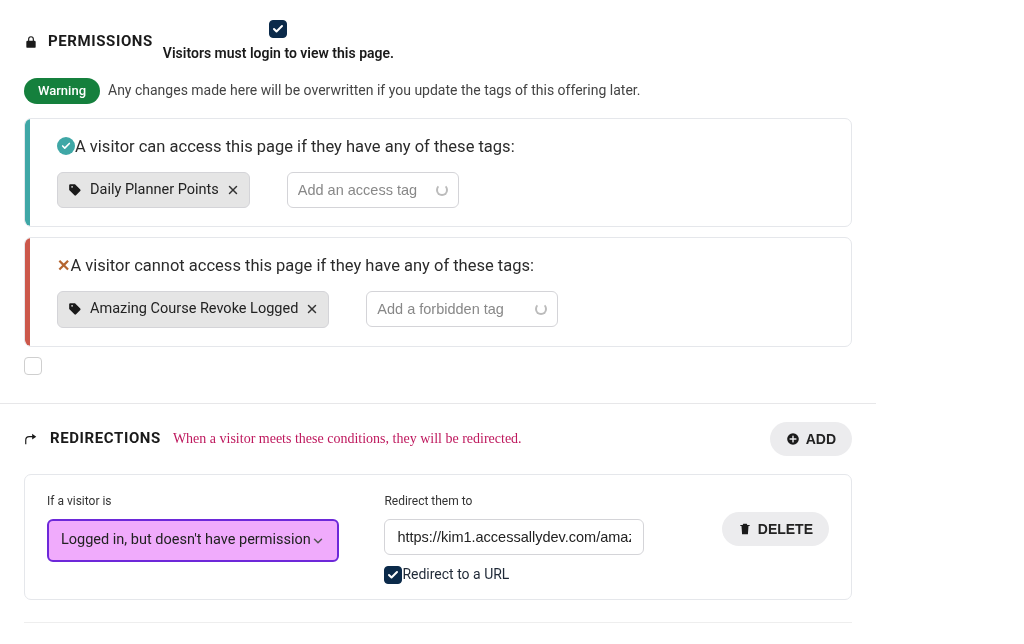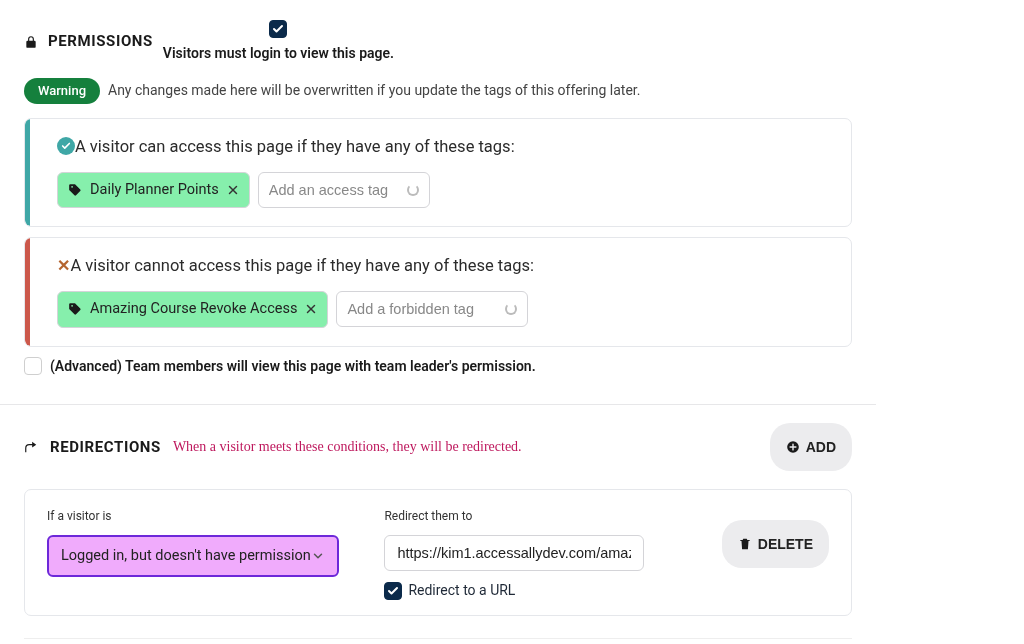--- a/index.html
+++ b/index.html
@@ -56,30 +56,30 @@
   .card-heading { display: flex; align-items: center; margin-bottom: 14px; font-size: 16.5px; color: #2b2b2b; }
   .icon-circle { width: 18px; height: 18px; border-radius: 50%; display: inline-flex; align-items: center; justify-content: center; flex-shrink: 0; }
   .icon-circle.ok { background: #3fa7a6; }
   .icon-circle svg { width: 10px; height: 10px; }
   .x-emoji { font-weight: 700; color: #b56530; font-size: 16px; }
 
   
   .tag-row { display: flex; flex-wrap: wrap; gap: 8px; align-items: center; }
   .tag-chip {
     display: inline-flex; align-items: center; gap: 8px;
-    border: 1px solid #d4d4d8; background: #86efac; border-radius: 6px;
+    border: 1px solid #d4d4d8; background: #e5e5e5; border-radius: 6px;
     padding: 7px 10px; font-size: 14.5px; color: #222;
   }
   .tag-chip .tag-icon { width: 14px; height: 14px; }
   .tag-chip .remove { width: 12px; height: 12px; cursor: pointer; color:#333;}
 
   .tag-add {
     display: inline-flex; align-items: center; gap: 8px;
     border: 1px solid #d4d4d8; background: #fff; border-radius: 6px;
-    padding: 0 10px; height: 36px;
+    padding: 0 10px; height: 36px; margin-left: 29px;
   }
   .tag-add input {
     border: none; outline: none; font-size: 14.5px; color: #222;
     width: 130px; background: transparent;
   }
   .tag-add input::placeholder { color: #888; }
   .tag-add.wide input { width: 150px; }
   .spinner { width: 12px; height: 12px; border: 2px solid #bbb; border-top-color: transparent; border-radius: 50%; }
 
   
@@ -87,21 +87,21 @@
   .adv-text { font-size: 14px; font-weight: 600; color: #1a1a1a; }
 
   .rule { border: none; border-top: 1px solid #e7e7e9; margin: 28px -24px 18px -24px; }
 
   
   .red-header { display: flex; align-items: center; justify-content: space-between; margin-bottom: 18px; }
   .red-left { display: flex; align-items: center; gap: 12px; }
   .btn-pill {
     display: inline-flex; align-items: center; gap: 6px;
     background: #ececee; color: #222; border: none;
-    padding: 16px 16px; border-radius: 20px; font-size: 14px; font-weight: 600;
+    padding: 9px 16px; border-radius: 20px; font-size: 14px; font-weight: 600;
     cursor: pointer;
   }
   .btn-pill svg { width: 14px; height: 14px; }
 
   .redir-card { border: 1px solid #e5e7eb; border-radius: 7px; padding: 18px 22px 14px 22px; }
   .redir-grid { display: flex; gap: 40px; align-items: flex-start; justify-content: space-between;}
   .col { flex: 1; }
   .col.s { flex: 0 0 auto; display:flex; align-items:center; height:72px;}
   .field-label { font-size: 12px; color: #333; margin-bottom: 10px; display:block;}
 
@@ -112,21 +112,21 @@
     min-width: 268px; background:#f0abfc; cursor:pointer;
   }
   .select svg { width: 14px; height: 14px; }
 
   .text-input {
     width: 260px; border: 1px solid #d4d4d8; border-radius: 6px;
     padding: 9px 12px; font-size: 14.5px; color: #222;
     display:block;
   }
 
-  .url-chk-row { display: flex; align-items: center; gap: 6px; margin-top: 10px; }
+  .url-chk-row { display: flex; align-items: center; margin-top: 10px; }
 
   hr.endrule { border:none; border-top:1px solid #eee; margin-top:22px; }
 </style>
 </head>
 <body>
 
 <div class="container">
 
   <div class="section-header">
     <span class="lock-icon">
@@ -181,38 +181,37 @@
   <div class="card forbid">
     <div class="card-heading">
       <span class="x-emoji">✕</span>
       <span>A visitor cannot access this page if they have any of these tags:</span>
     </div>
     <div class="tag-row">
       <span class="tag-chip">
         <svg class="tag-icon" viewBox="0 0 24 24" fill="#1a1a1a">
             <path d="M21 11l-9-9H4a2 2 0 0 0-2 2v8l9 9a2 2 0 0 0 2.8 0l7.2-7.2a2 2 0 0 0 0-2.8zM7 8a1.5 1.5 0 1 1 0-3 1.5 1.5 0 0 1 0 3z"></path>
           </svg>
-        <span>Amazing Course Revoke Access</span>
+        <span>Amazing Course Revoke Logged</span>
         <svg class="remove" viewBox="0 0 24 24" fill="none" stroke="#333" stroke-width="3" stroke-linecap="round">
             <line x1="5" y1="5" x2="19" y2="19"></line>
             <line x1="19" y1="5" x2="5" y2="19"></line>
           </svg>
       </span>
       <span class="tag-add wide">
         <input type="text" placeholder="Add a forbidden tag" style="">
         <span class="spinner"></span>
       </span>
     </div>
   </div>
 
   <div class="adv-row">
     <span class="chk">
       
     </span>
-    <span class="adv-text">(Advanced) Team members will view this page with team leader's permission.</span>
   </div>
 
   <hr class="rule">
 
   <div class="red-header">
     <div class="red-left">
       <span class="redir-icon">
         <svg viewBox="0 0 24 24" fill="#1a1a1a">
             <path d="M14 3l7 5-7 5V9H9a5 5 0 0 0-5 5v7H2v-7a7 7 0 0 1 7-7h5V3z"></path>
           </svg>

